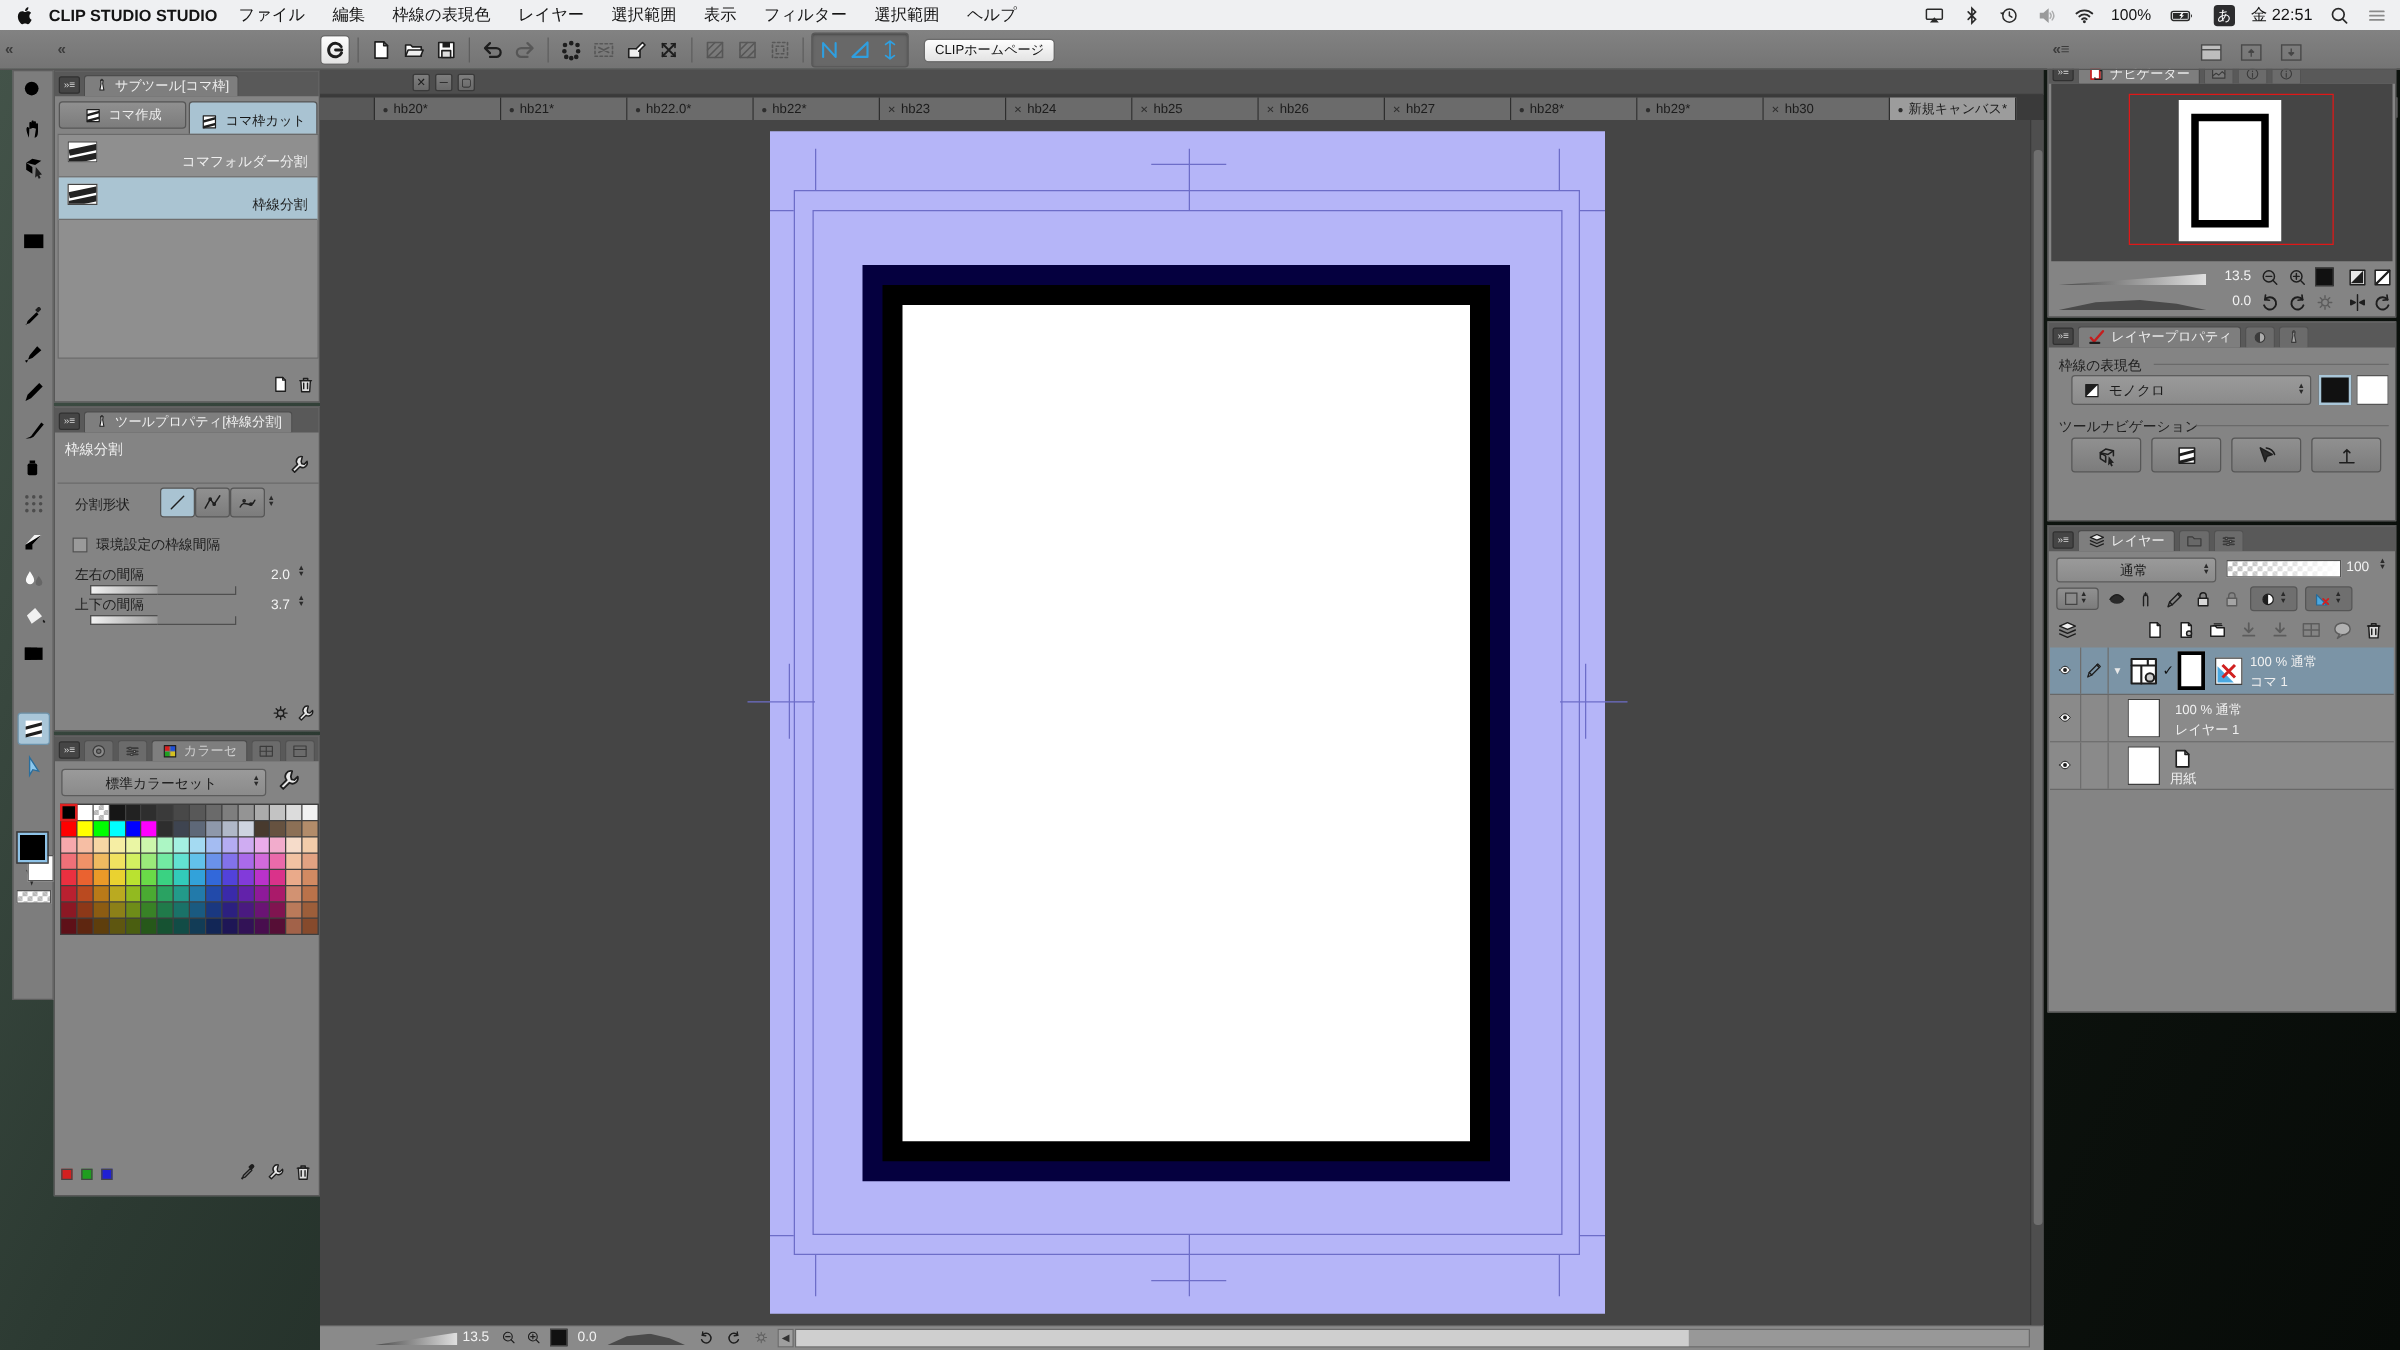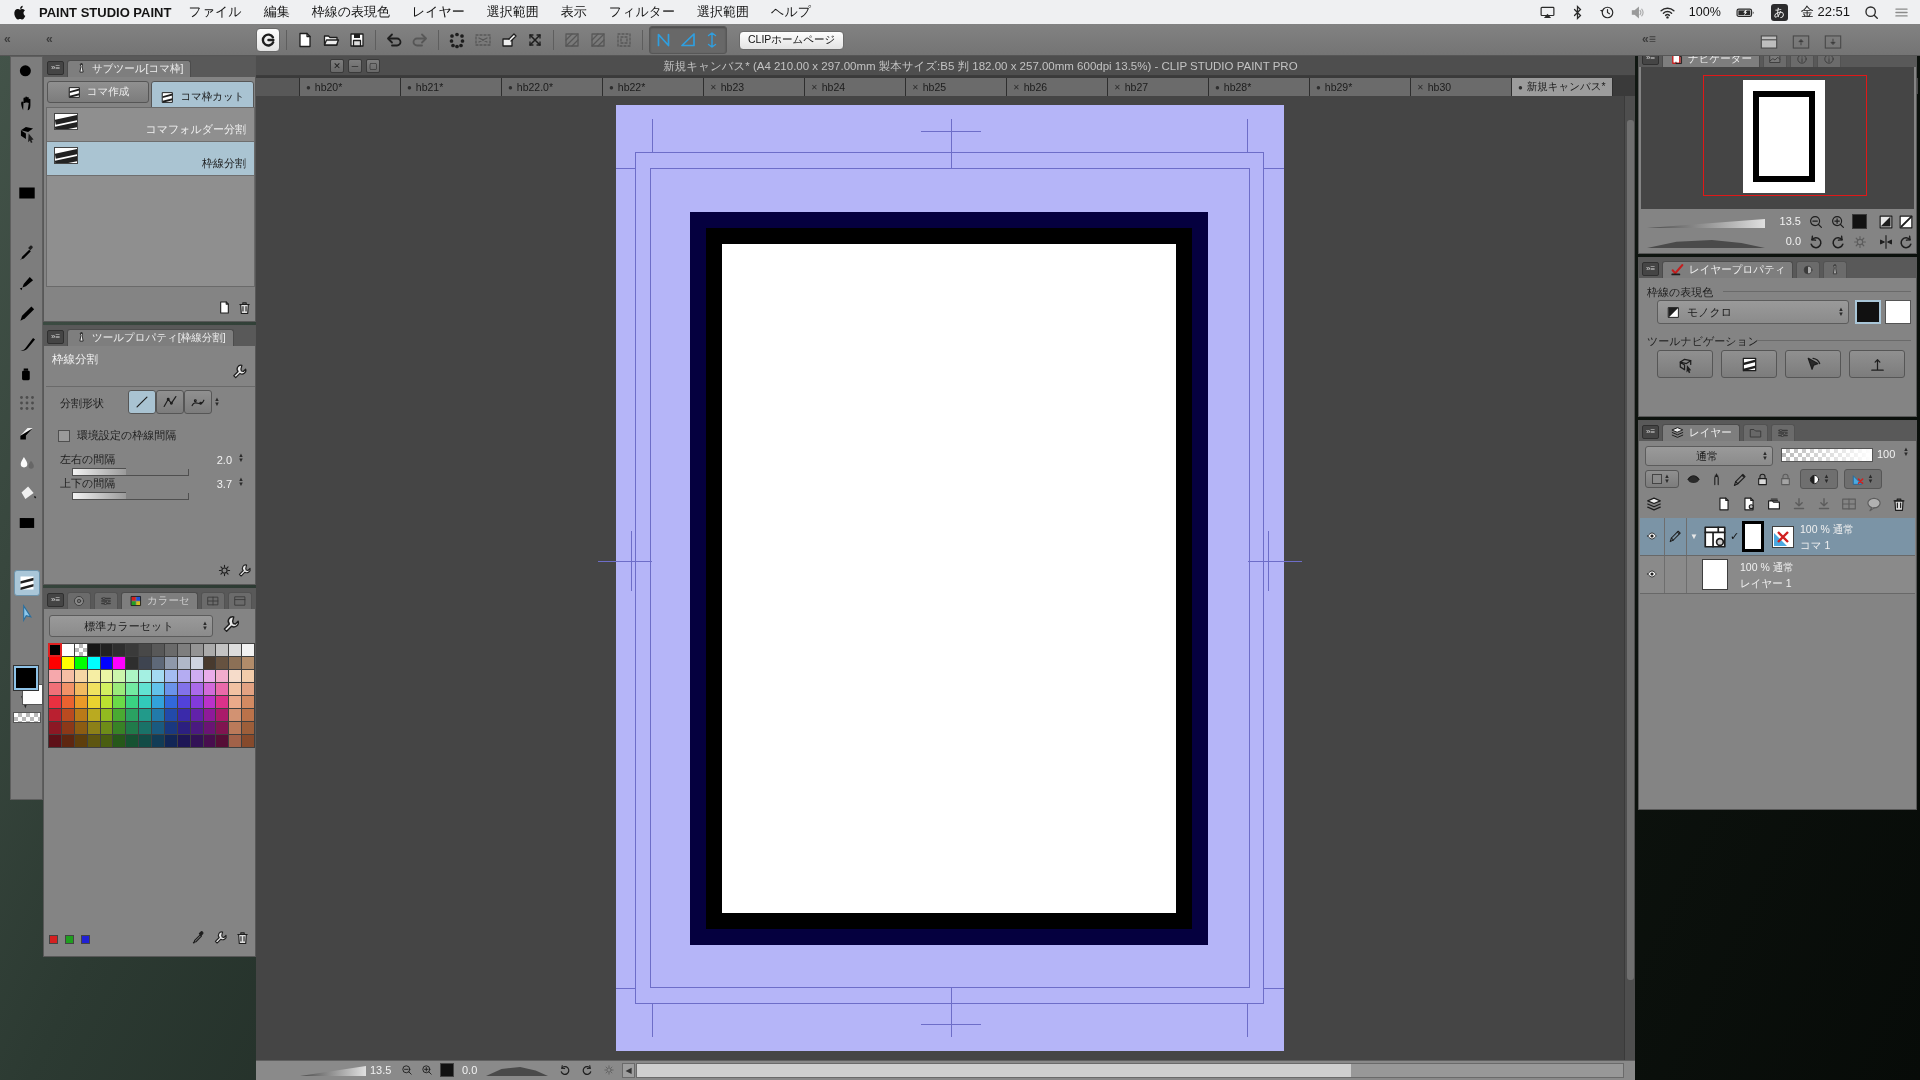--- a/index.html
+++ b/index.html
@@ -103,21 +103,21 @@
 </head>
 <body>
 
 <div id="menubar" class="abs">
   <span class="mbic" style="margin-left:12px">
       <svg viewBox="0 0 20 20">
         <path d="M13.5 10.5c0-2 1.6-3 1.7-3-1-1.4-2.4-1.6-2.9-1.6-1.2-.1-2.4.7-3 .7-.6 0-1.6-.7-2.6-.7-1.3 0-2.6.8-3.3 2-1.4 2.5-.4 6.2 1 8.2.7 1 1.5 2.1 2.5 2 1-.1 1.4-.6 2.6-.6s1.5.6 2.6.6c1.1 0 1.8-1 2.4-2 .8-1.1 1.1-2.2 1.1-2.3-.1 0-2.1-.8-2.1-3.3z" fill="#111" stroke="none"></path>
         <path d="M11.8 4.6c.5-.7.9-1.6.8-2.6-.8 0-1.7.5-2.3 1.2-.5.6-.9 1.6-.8 2.5.9.1 1.8-.4 2.3-1.1z" fill="#111" stroke="none"></path>
       </svg>
     </span>
-  <span class="app-name">PAINT STUDIO PAINT</span>
+  <span class="app-name">CLIP STUDIO STUDIO</span>
   <span id="menus" style="display:flex">
       <span class="menu-item">ファイル</span>
       <span class="menu-item">編集</span>
       <span class="menu-item">枠線の表現色</span>
       <span class="menu-item">レイヤー</span>
       <span class="menu-item">選択範囲</span>
       <span class="menu-item">表示</span>
       <span class="menu-item">フィルター</span>
       <span class="menu-item">選択範囲</span>
       <span class="menu-item">ヘルプ</span>
@@ -308,21 +308,20 @@
         <rect x="3" y="4.5" width="14" height="11" fill="none" stroke="#3c3c3c"></rect>
         <path d="M10 7v5M8 10l2 2 2-2" stroke="#3c3c3c"></path>
       </svg>
     </span>
 </div>
 
 <div id="titlebar" class="abs">
   <span class="winbtn" style="left:74px">✕</span>
   <span class="winbtn" style="left:92px">─</span>
   <span class="winbtn" style="left:110px">▢</span>
-  <span id="title-text">新規キャンバス* (A4 210.00 x 297.00mm 製本サイズ:B5 判 182.00 x 257.00mm 600dpi 13.5%)  - CLIP STUDIO PAINT PRO</span>
 </div>
 
 <div id="tabbar" class="abs">
   <div id="tabspacer"></div>
   <div id="tabs" style="display:flex">
       <div class="tab">
         <span class="tabmark">●</span>
         <span class="tablabel">hb20*</span>
       </div>
       <div class="tab">
@@ -1357,14 +1356,32 @@
         <span class="eyebtn ic" style="left:4px;top:12px">
           <svg viewBox="0 0 20 20">
             <path d="M3 10c2.5-3.4 4.8-5 7-5s4.5 1.6 7 5c-2.5 3.4-4.8 5-7 5s-4.5-1.6-7-5z" fill="#f5f5f5"></path>
             <circle cx="10" cy="10" r="2.6" fill="#1e1e1e" stroke="none"></circle>
           </svg>
         </span>
         <span class="thumb checker" style="left:62px;top:3px;width:26px;height:31px"></span>
         <span class="abs" style="left:100px;top:5px">100 % 通常</span>
         <span class="abs" style="left:100px;top:21px">レイヤー 1</span>
       </div>
+      <div class="lrow">
+        <span class="vline" style="left:24px"></span>
+        <span class="vline" style="left:46px"></span>
+        <span class="eyebtn ic" style="left:4px;top:12px">
+          <svg viewBox="0 0 20 20">
+            <path d="M3 10c2.5-3.4 4.8-5 7-5s4.5 1.6 7 5c-2.5 3.4-4.8 5-7 5s-4.5-1.6-7-5z" fill="#f5f5f5"></path>
+            <circle cx="10" cy="10" r="2.6" fill="#1e1e1e" stroke="none"></circle>
+          </svg>
+        </span>
+        <span class="thumb" style="left:62px;top:3px;width:26px;height:31px"></span>
+        <span class="ic abs" style="left:96px;top:3px;width:20px;height:20px">
+          <svg viewBox="0 0 20 20">
+            <path d="M5 3.5h7l3 3v10H5z" fill="#fff"></path>
+            <path d="M12 3.5v3h3"></path>
+          </svg>
+        </span>
+        <span class="abs" style="left:96px;top:22px">用紙</span>
+      </div>
     </div>
 </div>
 
 </body></html>

